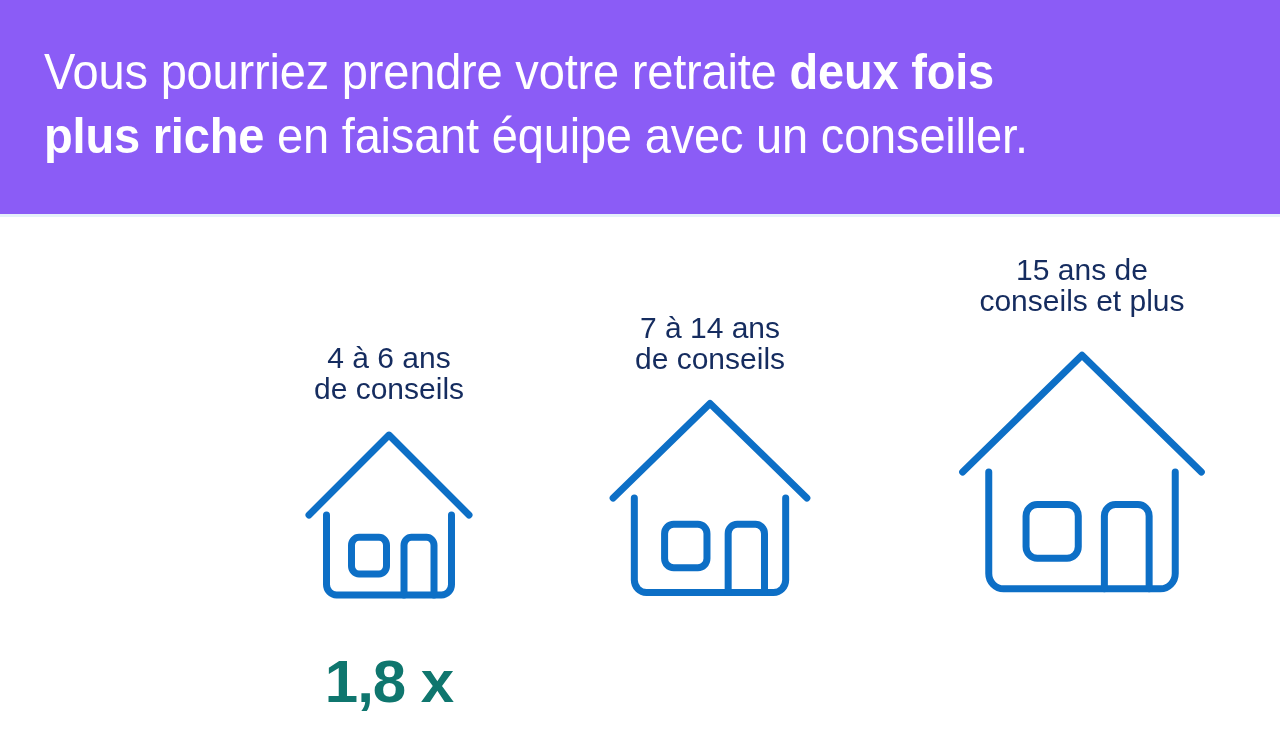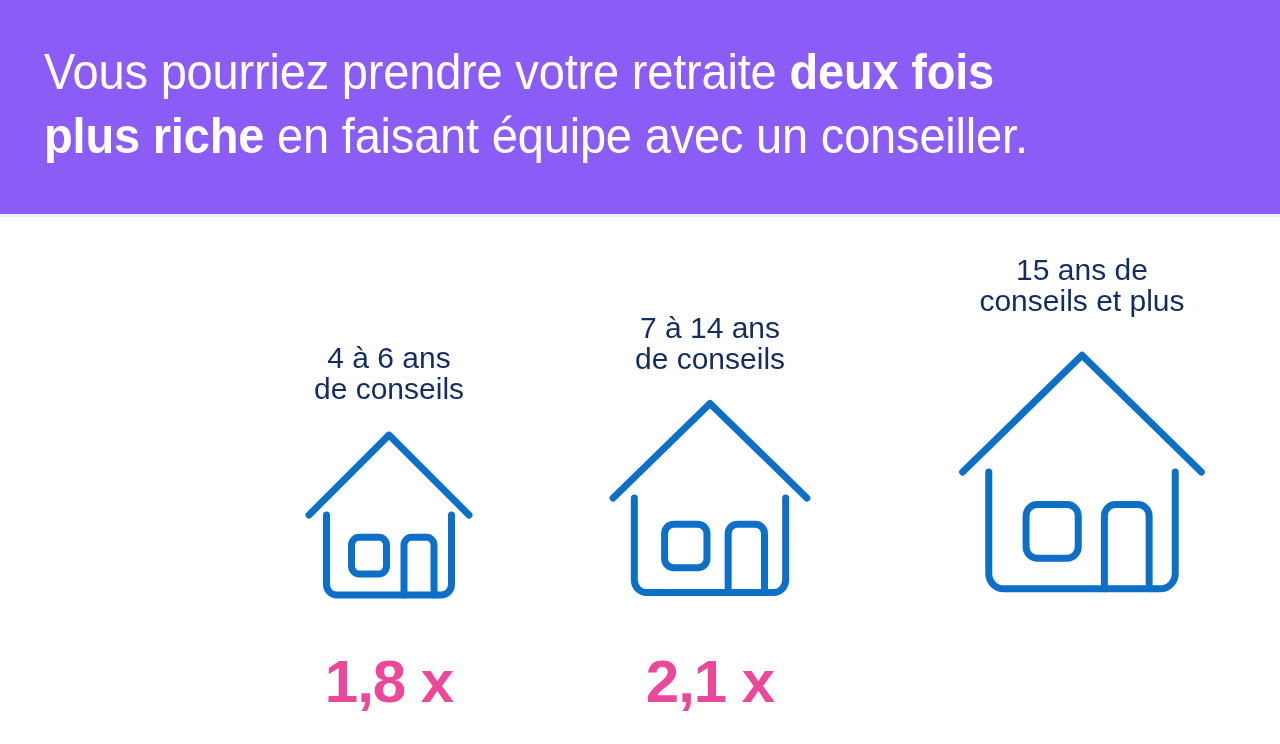--- a/index.html
+++ b/index.html
@@ -83,21 +83,21 @@
     left: 50%;
     transform: translateX(-50%);
     display: block;
   }
 
   .multiplier {
     position: absolute;
     left: 50%;
     transform: translateX(-50%);
     text-align: center;
-    color: #ec4899;
+    color: #0f766e;
     font-size: 60px;
     line-height: 64px;
     font-weight: 700;
     letter-spacing: -1px;
     white-space: nowrap;
   }
 
   
   #group-0 { left: 0px;    width: 270px; height: 530px; }
   #group-1 { left: 255px;  width: 268px; height: 530px; }
@@ -145,21 +145,20 @@
 
   <div class="house-group" id="group-2">
     <div class="group-label" id="label-2">7 à 14 ans
 de conseils</div>
     <svg class="house-svg" id="house-2" width="224" height="220" viewBox="0 0 148 142" fill="none" xmlns="http://www.w3.org/2000/svg" preserveAspectRatio="none">
       <path d="M10 71 L74 10 L138 71" stroke="#0d6fc6" stroke-width="7" stroke-linecap="round" stroke-linejoin="round" fill="none" vector-effect="non-scaling-stroke"></path>
       <path d="M24 71 L24 124 a8 8 0 0 0 8 8 L116 132 a8 8 0 0 0 8 -8 L124 71" stroke="#0d6fc6" stroke-width="7" stroke-linecap="round" stroke-linejoin="round" fill="none" vector-effect="non-scaling-stroke"></path>
       <rect x="44" y="88" width="28" height="28" rx="6" stroke="#0d6fc6" stroke-width="7" fill="none" vector-effect="non-scaling-stroke"></rect>
       <path d="M86 132 L86 94 a6 6 0 0 1 6 -6 L104 88 a6 6 0 0 1 6 6 L110 132" stroke="#0d6fc6" stroke-width="7" stroke-linecap="round" stroke-linejoin="round" fill="none" vector-effect="non-scaling-stroke"></path>
     </svg>
-    <div class="multiplier" id="mult-2">2,1 x</div>
   </div>
 
   <div class="house-group" id="group-3">
     <div class="group-label" id="label-3">15 ans de
 conseils et plus</div>
     <svg class="house-svg" id="house-3" width="276" height="272" viewBox="0 0 148 142" fill="none" xmlns="http://www.w3.org/2000/svg" preserveAspectRatio="none">
       <path d="M10 71 L74 10 L138 71" stroke="#0d6fc6" stroke-width="7" stroke-linecap="round" stroke-linejoin="round" fill="none" vector-effect="non-scaling-stroke"></path>
       <path d="M24 71 L24 124 a8 8 0 0 0 8 8 L116 132 a8 8 0 0 0 8 -8 L124 71" stroke="#0d6fc6" stroke-width="7" stroke-linecap="round" stroke-linejoin="round" fill="none" vector-effect="non-scaling-stroke"></path>
       <rect x="44" y="88" width="28" height="28" rx="6" stroke="#0d6fc6" stroke-width="7" fill="none" vector-effect="non-scaling-stroke"></rect>
       <path d="M86 132 L86 94 a6 6 0 0 1 6 -6 L104 88 a6 6 0 0 1 6 6 L110 132" stroke="#0d6fc6" stroke-width="7" stroke-linecap="round" stroke-linejoin="round" fill="none" vector-effect="non-scaling-stroke"></path>

